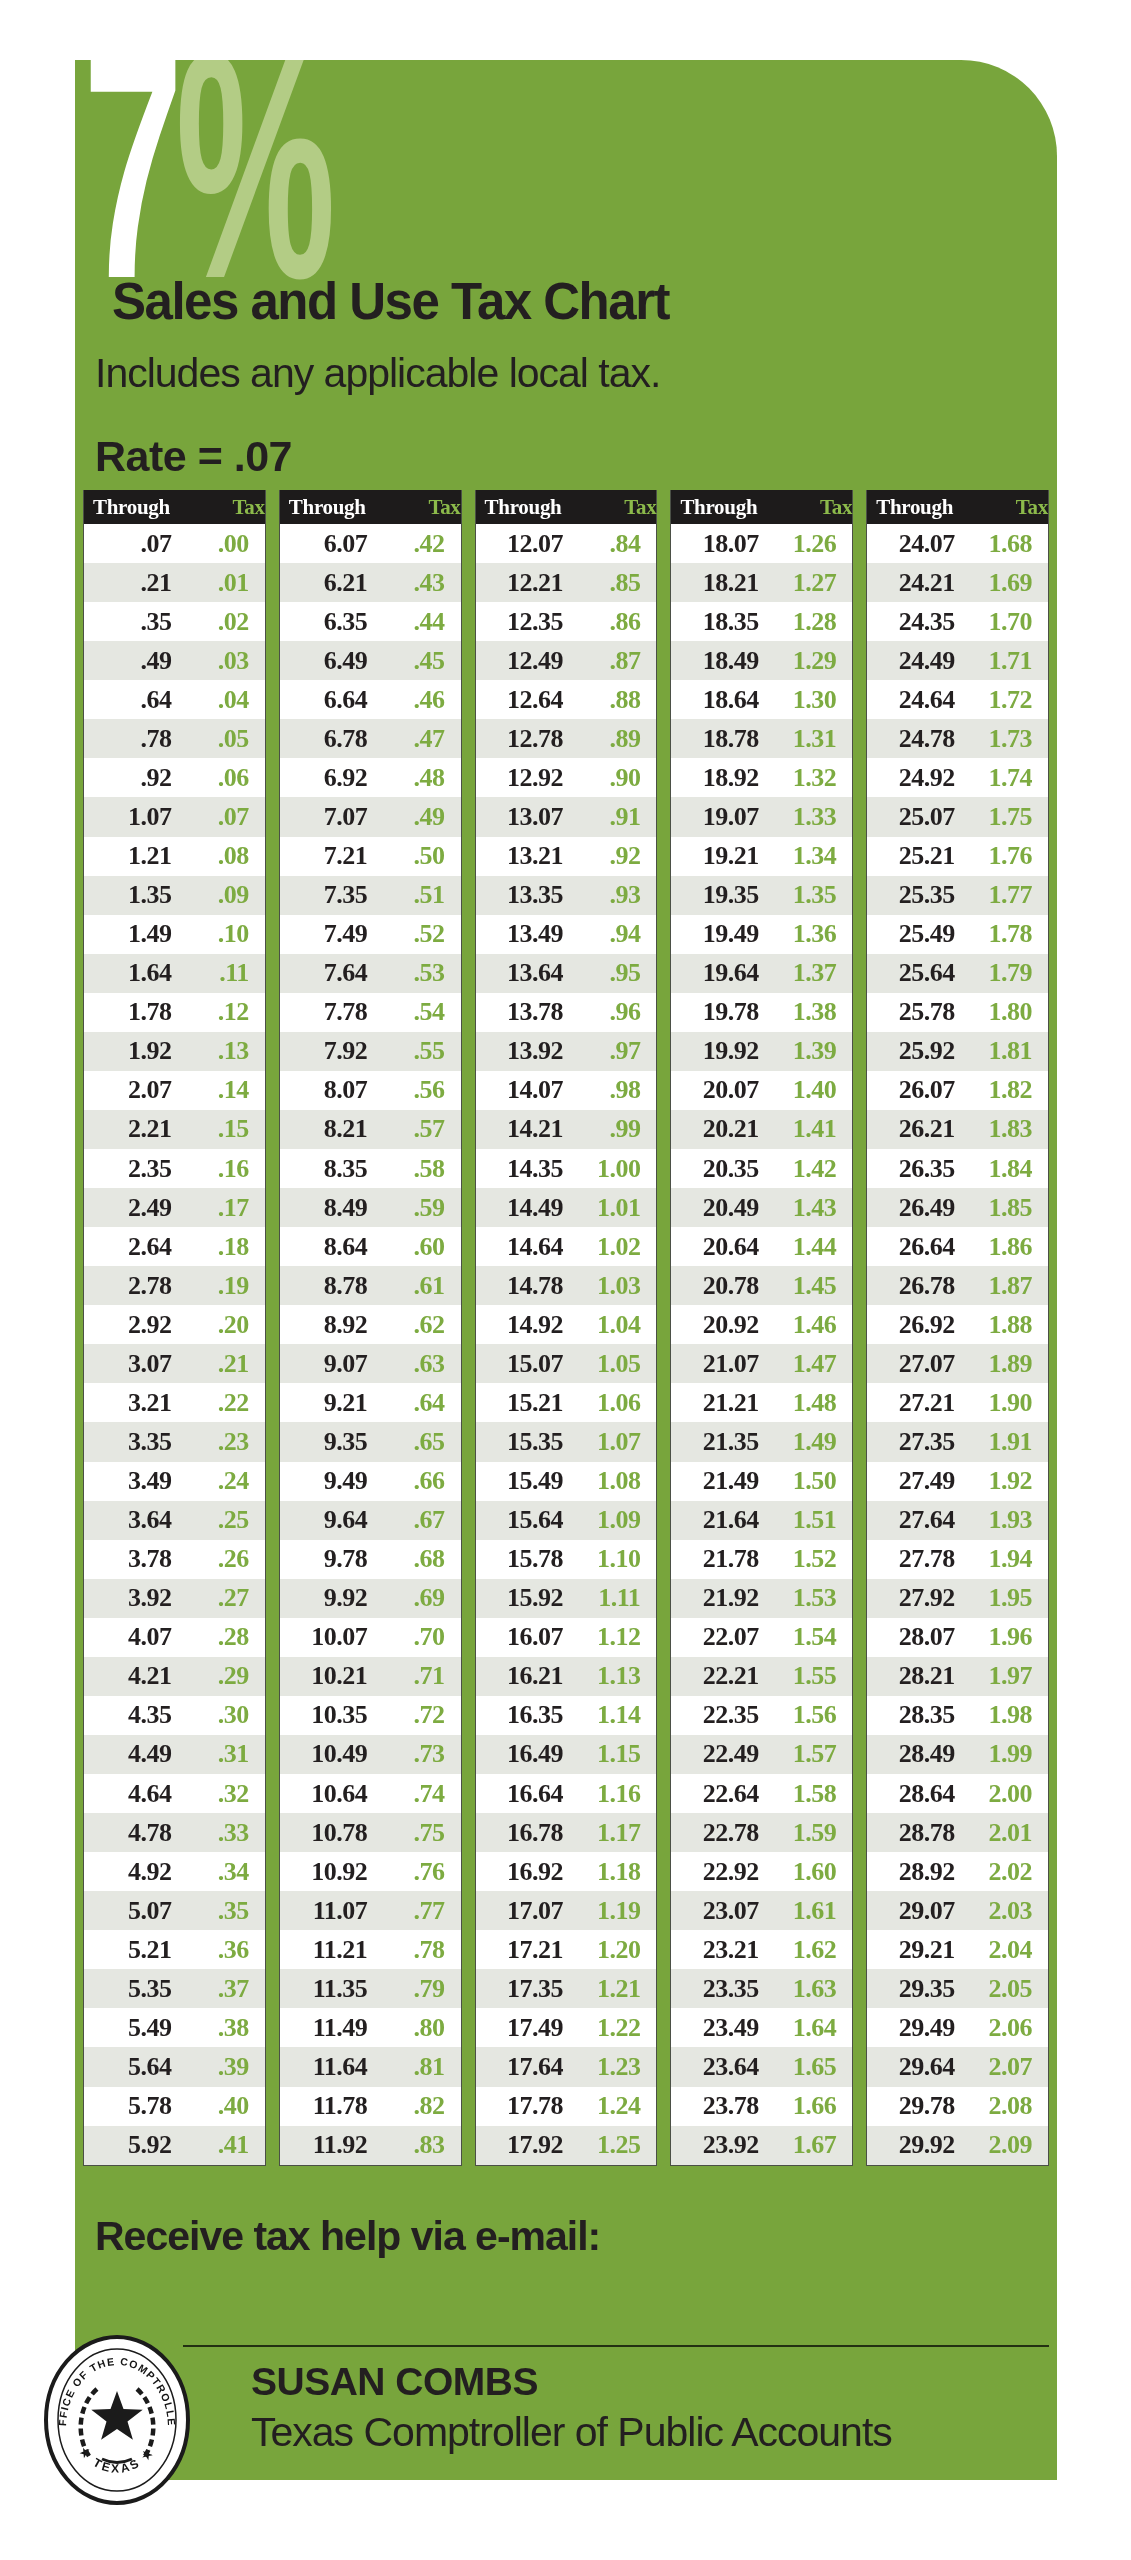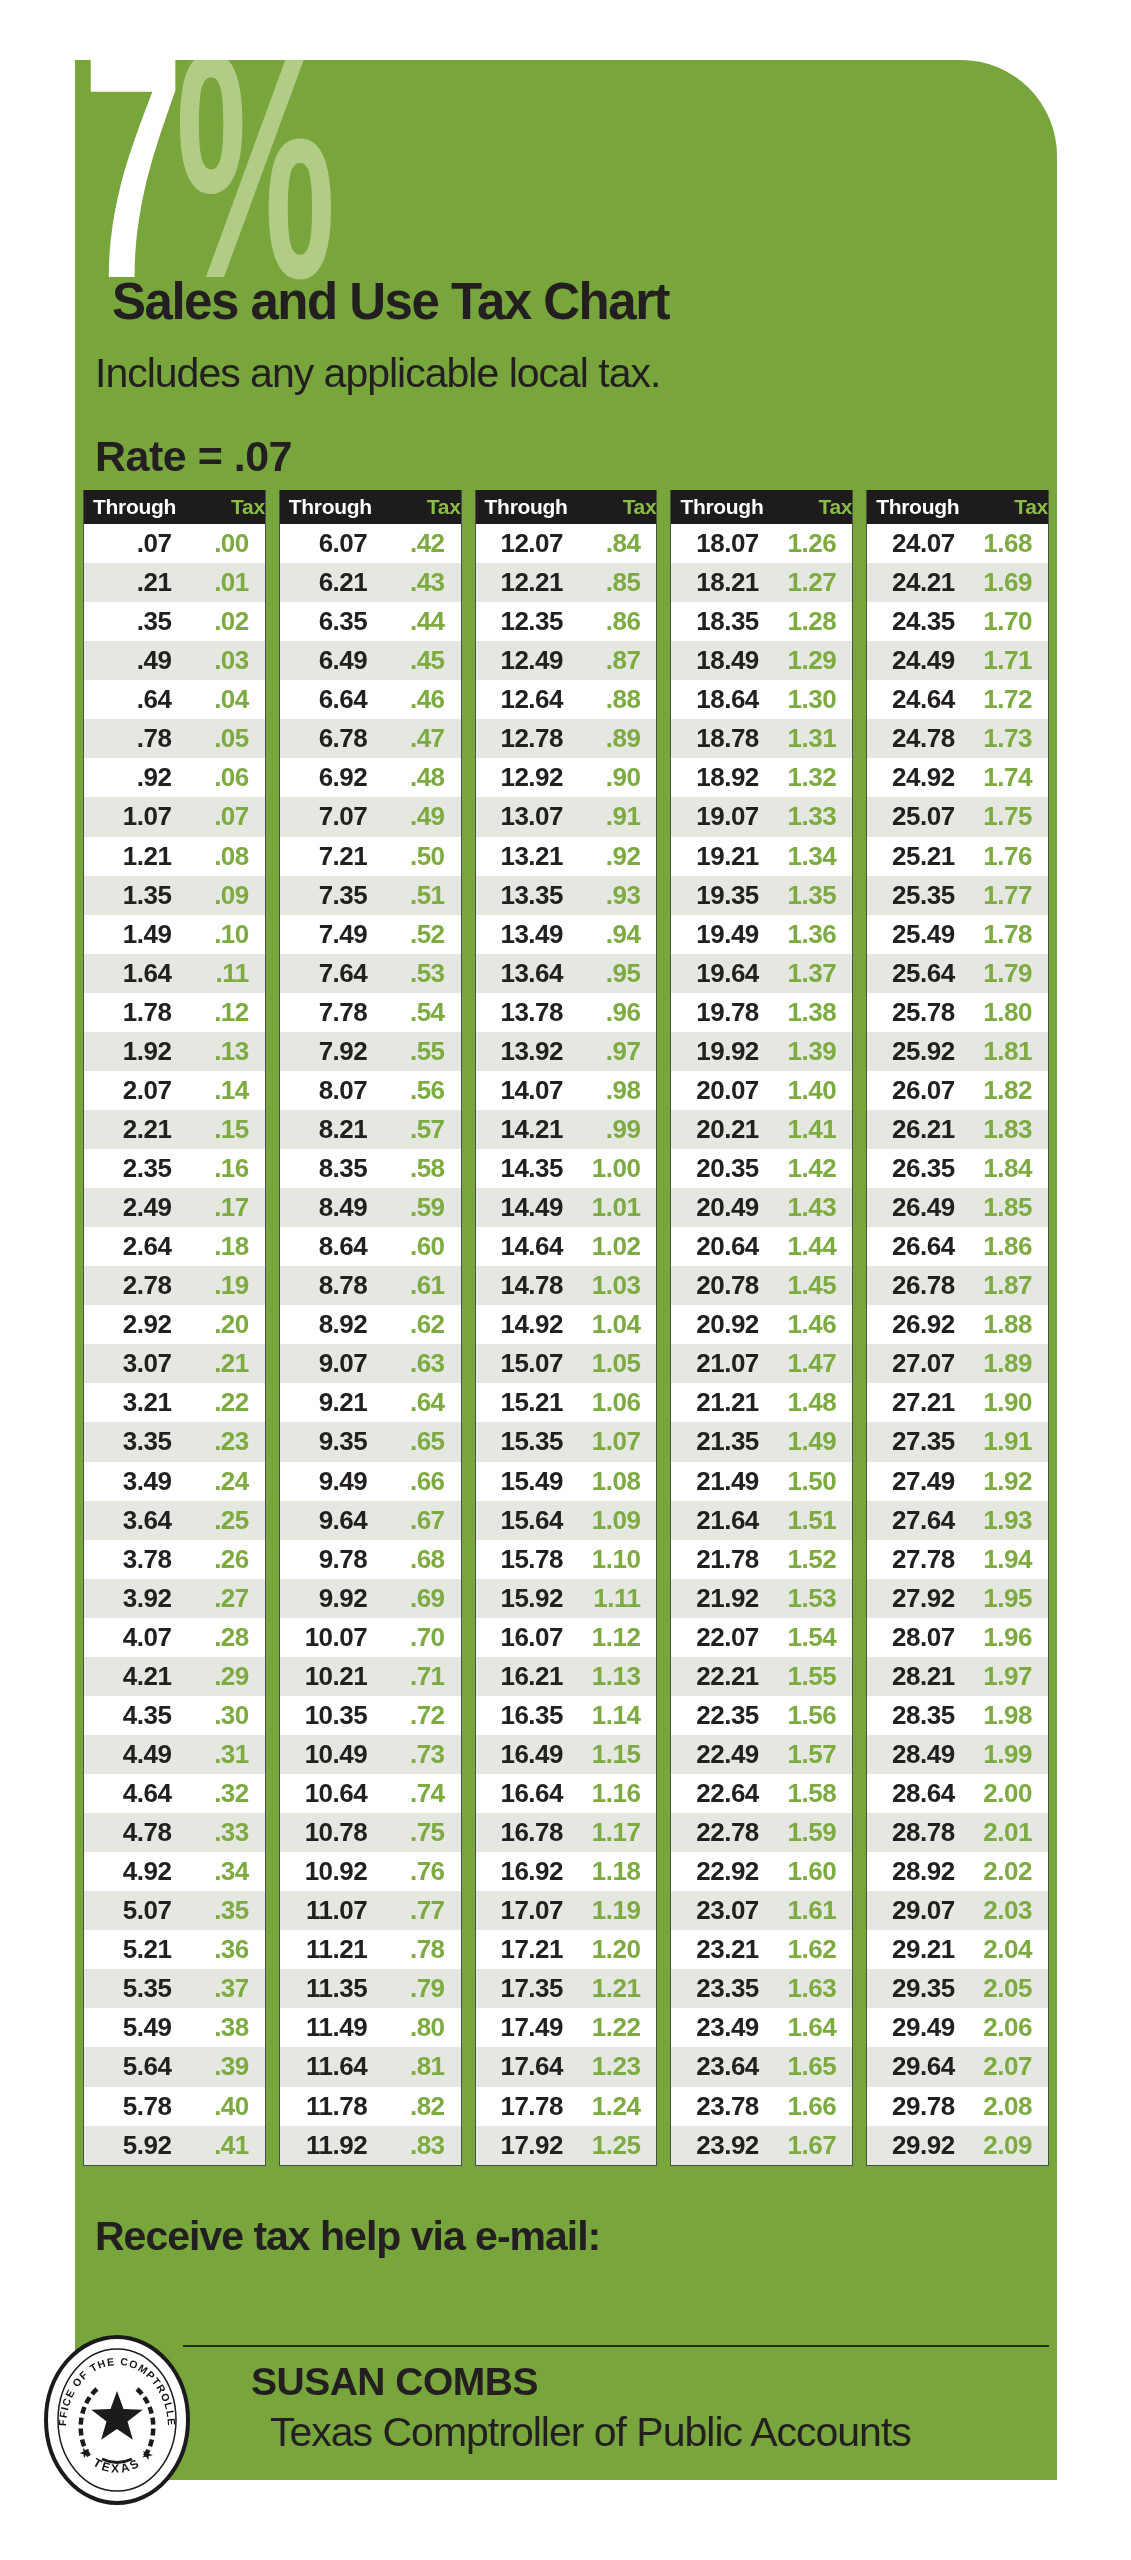--- a/index.html
+++ b/index.html
@@ -13,37 +13,37 @@
         background:var(--green);border-top-right-radius:96px;overflow:hidden;}
   .watermark{position:absolute;left:8px;top:-55px;font-size:322px;font-weight:bold;
         line-height:1;letter-spacing:-14px;transform:scaleX(0.56);transform-origin:left top;white-space:nowrap;}
   .wm-7{color:#ffffff;}
   .wm-pct{color:var(--green-light);}
   .titles{position:absolute;left:20px;top:196px;color:var(--ink);}
   .titles h1{margin:17px;font-size:51px;font-weight:bold;letter-spacing:-1.5px;line-height:1.15;}
   .subtitle{font-size:41px;letter-spacing:-1px;line-height:1.2;margin-top:2px;}
   .rate{font-size:43px;font-weight:bold;margin-top:34px;letter-spacing:-0.5px;}
   .tables{position:absolute;left:8px;top:430px;width:966px;display:flex;gap:13px;}
-  .tax-table{flex:1;background:#ef4444;border:1px solid #4b5046;border-top:none;}
+  .tax-table{flex:1;background:#ef4444;border:1px solid #4b5046;border-top:none;font-family:Liberation Serif, serif;}
   .thead{height:34px;background:var(--header-black);display:flex;align-items:center;
          font-size:21px;font-weight:bold;letter-spacing:-0.3px;}
   .th-through{width:55%;padding-left:9px;color:#fff;}
   .th-tax{width:45%;text-align:right;color:var(--tax-head);}
   .trow{height:39.07px;display:flex;align-items:center;font-size:26px;font-weight:bold;letter-spacing:-0.5px;background:#fff;}
   .trow.alt{background:var(--row-gray);}
   .td-through{width:55%;text-align:right;padding-right:12px;color:var(--ink);}
   .td-tax{width:45%;text-align:right;padding-right:16px;color:var(--tax-green);}
   .help-line{position:absolute;left:20px;top:2125px;font-size:41px;font-weight:bold;
              color:var(--ink);letter-spacing:-1px;margin-top:28px;}
   .email-line{position:absolute;left:20px;top:2180px;font-size:42px;font-weight:bold;
              color:#ffffff;letter-spacing:-1px;}
   .rule{position:absolute;left:108px;top:2285px;width:866px;height:2px;background:var(--rule);}
   .combs{position:absolute;left:176px;top:2300px;color:var(--ink);}
   .combs-name{font-size:39px;font-weight:bold;letter-spacing:-0.5px;}
-  .combs-title{font-size:41px;margin-top:5px;letter-spacing:-1px;margin-left:19px;}
+  .combs-title{font-size:41px;margin-top:5px;letter-spacing:-1px;}
   .seal{position:absolute;left:42px;top:2332px;}
 </style>
 </head>
 <body>
 
 <div class="page">
   <div class="card">
     <div class="watermark"><span class="wm-7">7</span><span class="wm-pct">%</span></div>
 
     <div class="titles">

